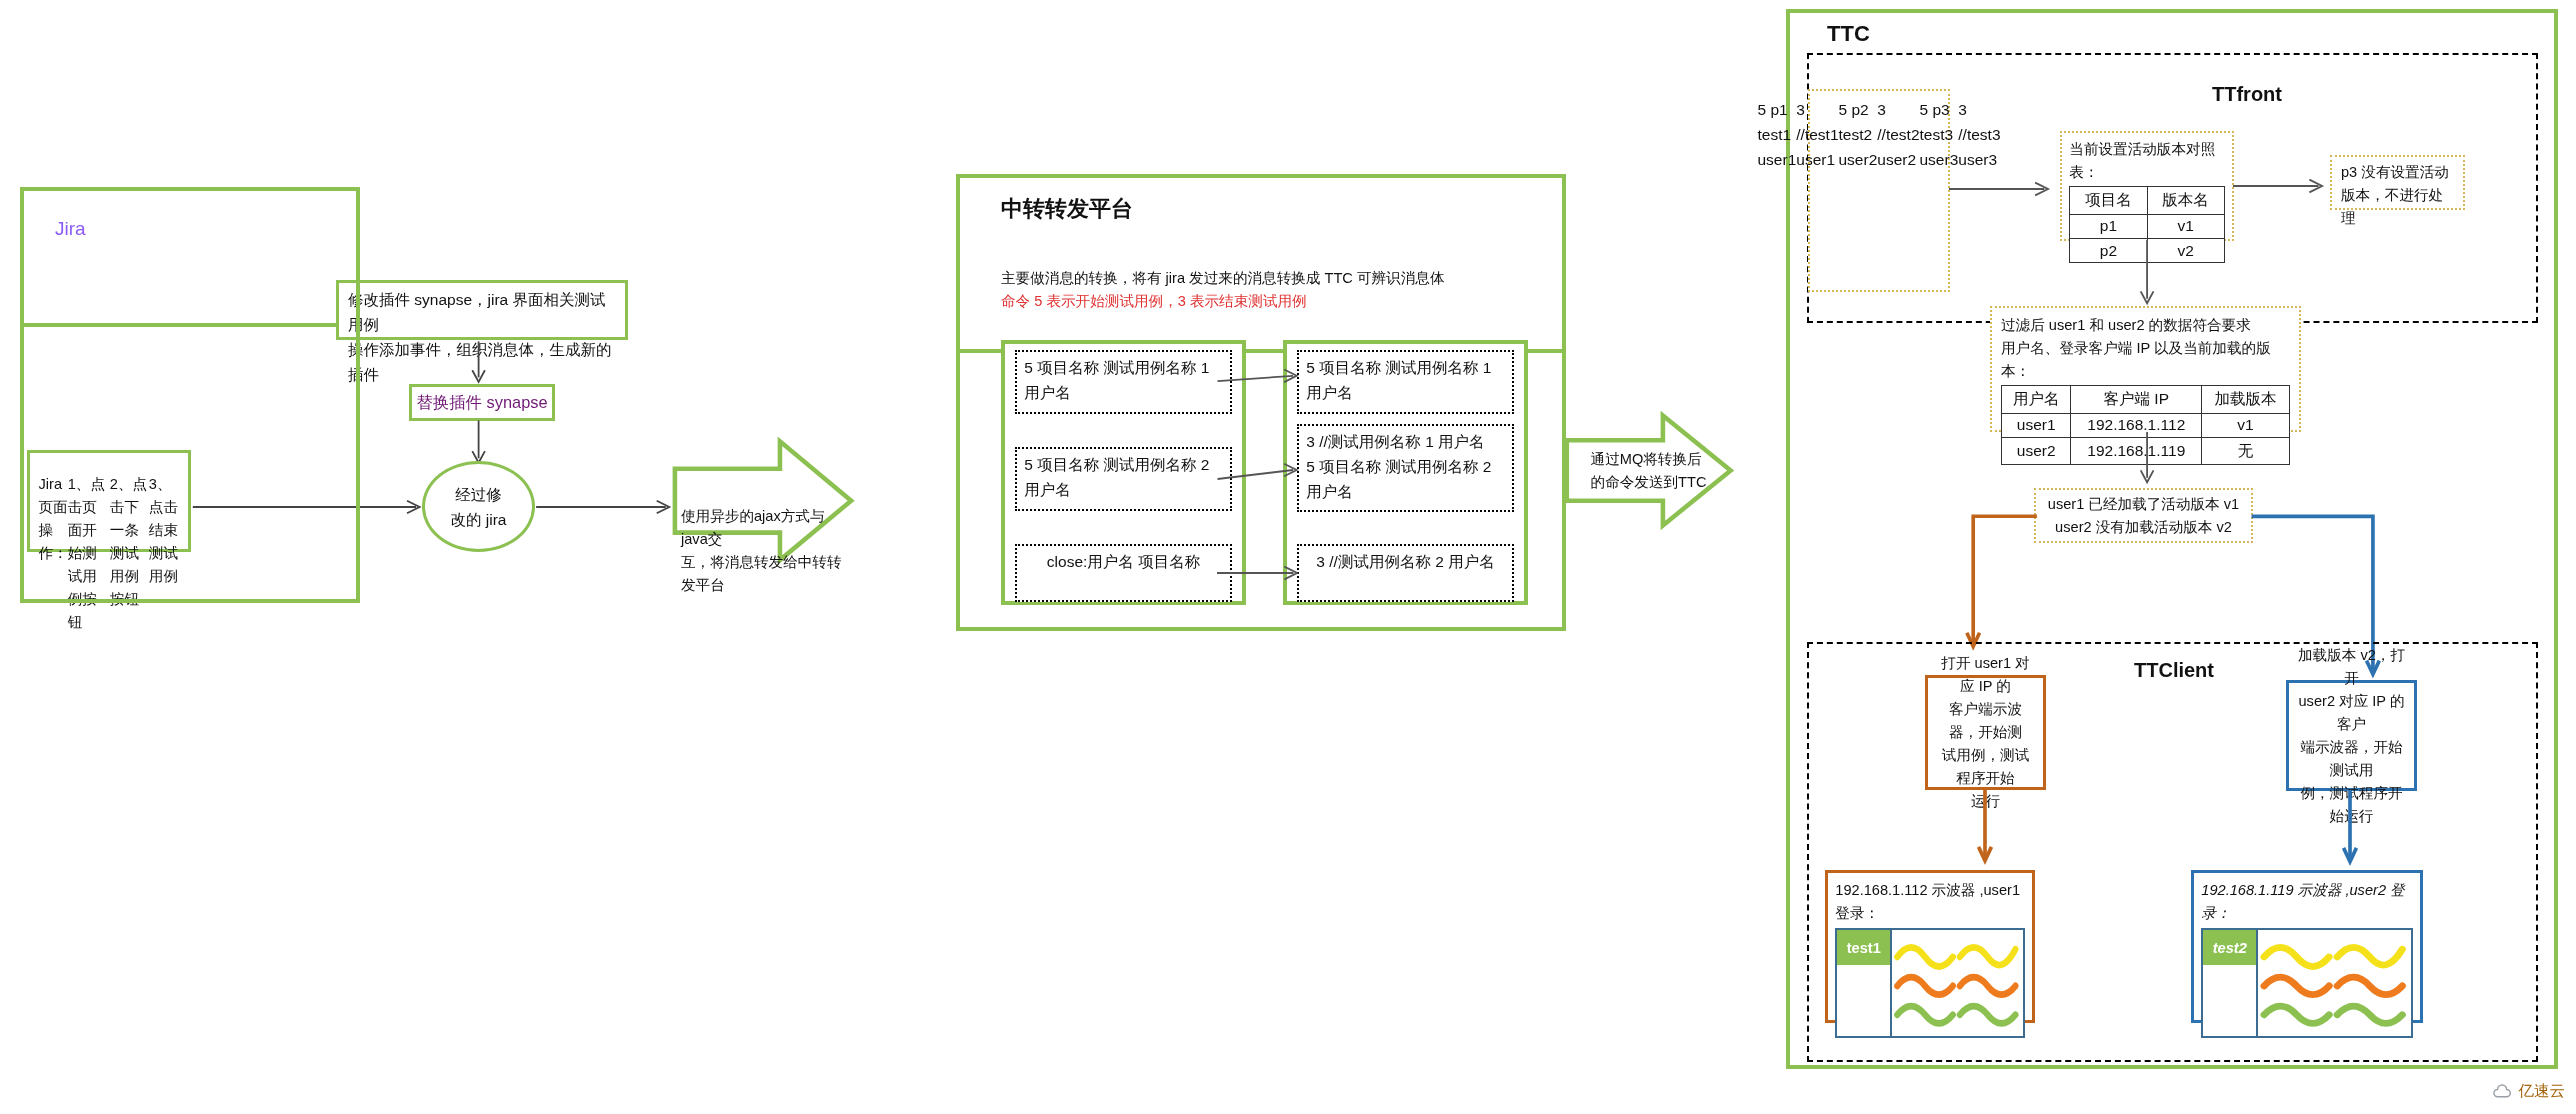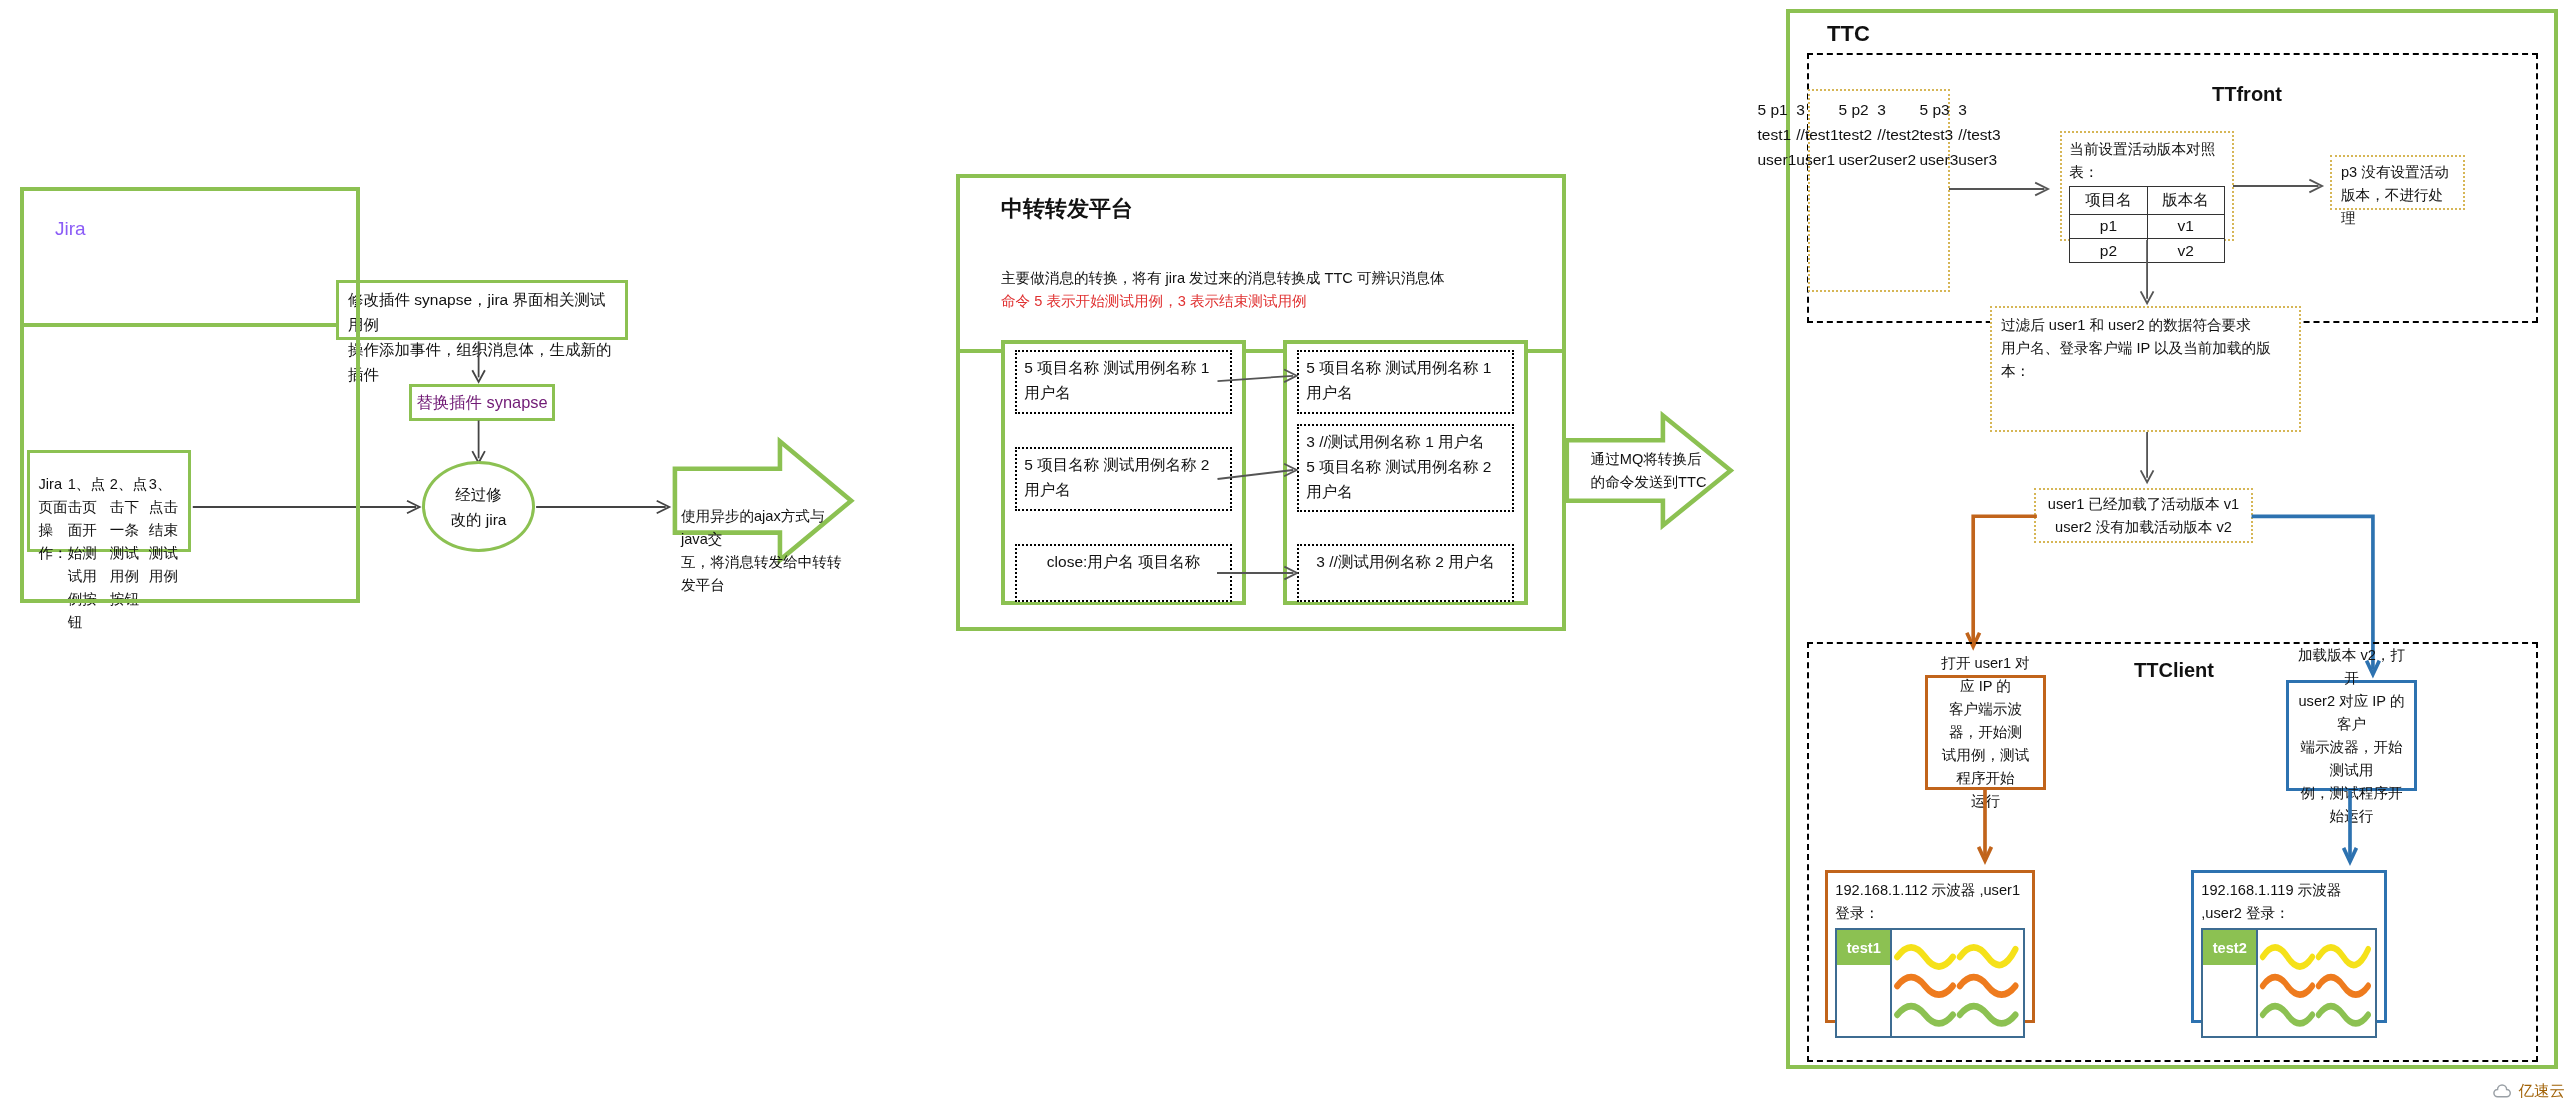--- a/index.html
+++ b/index.html
@@ -216,20 +216,39 @@
   </div>
 
   <svg class="abs" style="left:2136px;top:240px;width:24px;height:66px;" viewBox="0 0 26 72" width="24" height="66">
     <line x1="12" y1="0" x2="12" y2="64" stroke="#555" stroke-width="2"></line>
     <polyline points="5,56 12,69 19,56" fill="none" stroke="#555" stroke-width="2"></polyline>
   </svg>
 
   <div class="abs gold-box" style="left:1990px;top:306px;width:311px;height:126px;padding:5.5px 9px;">
     <div class="t16">过滤后 user1 和 user2 的数据符合要求</div>
     <div class="t16" style="margin-bottom:2.7px;">用户名、登录客户端 IP 以及当前加载的版本：</div>
+    <table class="grid" style="width:100%;">
+      <tbody>
+          <tr>
+        <td>用户名</td>
+        <td>客户端 IP</td>
+        <td>加载版本</td>
+      </tr>
+      <tr>
+        <td>user1</td>
+        <td>192.168.1.112</td>
+        <td>v1</td>
+      </tr>
+      <tr>
+        <td>user2</td>
+        <td>192.168.1.119</td>
+        <td>无</td>
+      </tr>
+    </tbody>
+      </table>
   </div>
 
   <svg class="abs" style="left:2136px;top:432px;width:24px;height:53px;" viewBox="0 0 26 58" width="24" height="53">
     <line x1="12" y1="0" x2="12" y2="50" stroke="#555" stroke-width="2"></line>
     <polyline points="5,42 12,55 19,42" fill="none" stroke="#555" stroke-width="2"></polyline>
   </svg>
 
   <div class="abs gold-box tl" style="left:2034px;top:488px;width:219px;height:55px;padding:3.7px 9px;align-items:center;">
     <span class="t16" style="white-space:pre-line;text-align:center;">user1 已经加载了活动版本 v1
 user2 没有加载活动版本 v2</span>
@@ -286,21 +305,21 @@
           <path d="M78,28 Q94,8 110,28 T142,20" fill="none" stroke="#f5e119" stroke-width="7" stroke-linecap="round"></path>
           <path d="M6,58 Q22,40 38,58 T70,58" fill="none" stroke="#ee7b1e" stroke-width="7" stroke-linecap="round"></path>
           <path d="M78,58 Q94,40 110,58 T142,58" fill="none" stroke="#ee7b1e" stroke-width="7" stroke-linecap="round"></path>
           <path d="M6,88 Q22,70 38,88 T70,88" fill="none" stroke="#8cc152" stroke-width="7" stroke-linecap="round"></path>
           <path d="M78,88 Q94,70 110,88 T142,88" fill="none" stroke="#8cc152" stroke-width="7" stroke-linecap="round"></path>
         </svg>
       </div>
     </div>
   </div>
 
-  <div class="abs blue-box" style="left:2191px;top:870px;width:196px;height:153px;padding:5.5px 7.3px;">
+  <div class="abs blue-box" style="left:2191px;top:870px;width:232px;height:153px;padding:5.5px 7.3px;font-style:italic;">
     <div class="t16" style="margin-bottom:3.7px;">192.168.1.119 示波器 ,user2 登录：</div>
     <div class="scope-frame" style="height:106px;">
       <div class="scope-left">
         <div class="scope-tag">test2</div>
       </div>
       <div class="scope-right">
         <svg width="100%" height="100%" viewBox="0 0 150 110" preserveAspectRatio="none">
           <path d="M6,28 Q22,8 38,28 T70,28" fill="none" stroke="#f5e119" stroke-width="7" stroke-linecap="round"></path>
           <path d="M78,28 Q94,8 110,28 T142,20" fill="none" stroke="#f5e119" stroke-width="7" stroke-linecap="round"></path>
           <path d="M6,58 Q22,40 38,58 T70,58" fill="none" stroke="#ee7b1e" stroke-width="7" stroke-linecap="round"></path>

